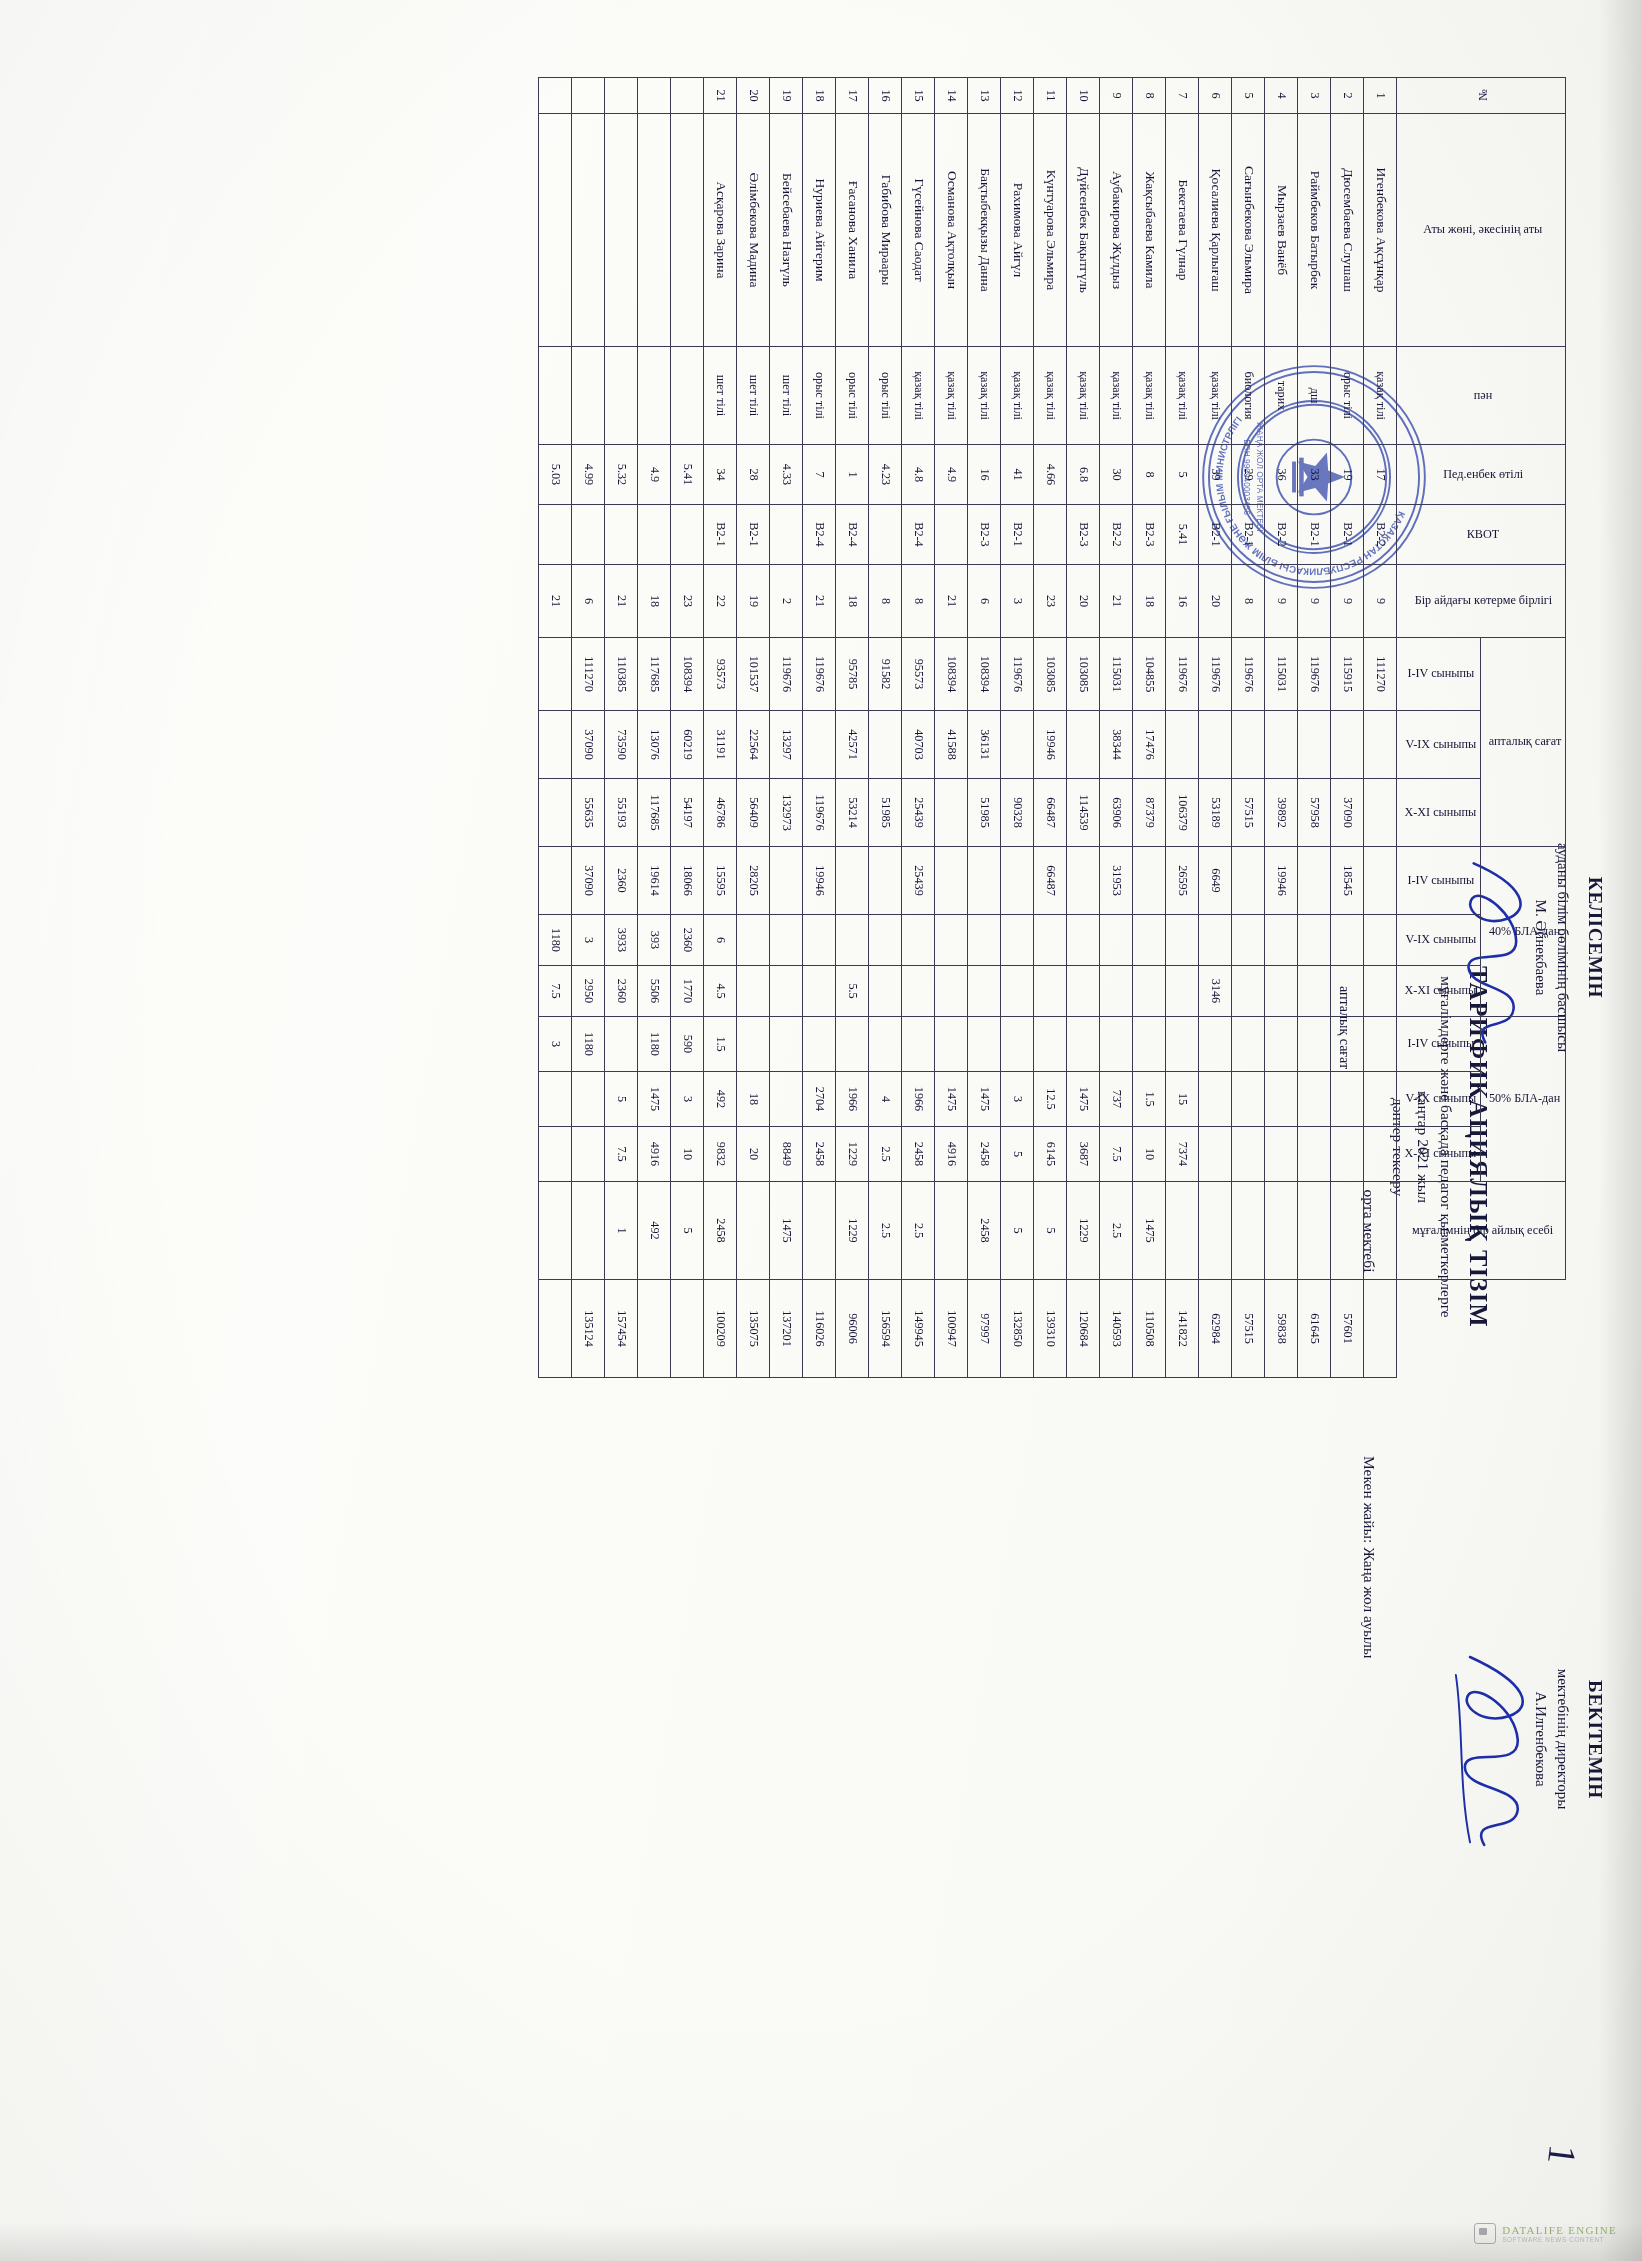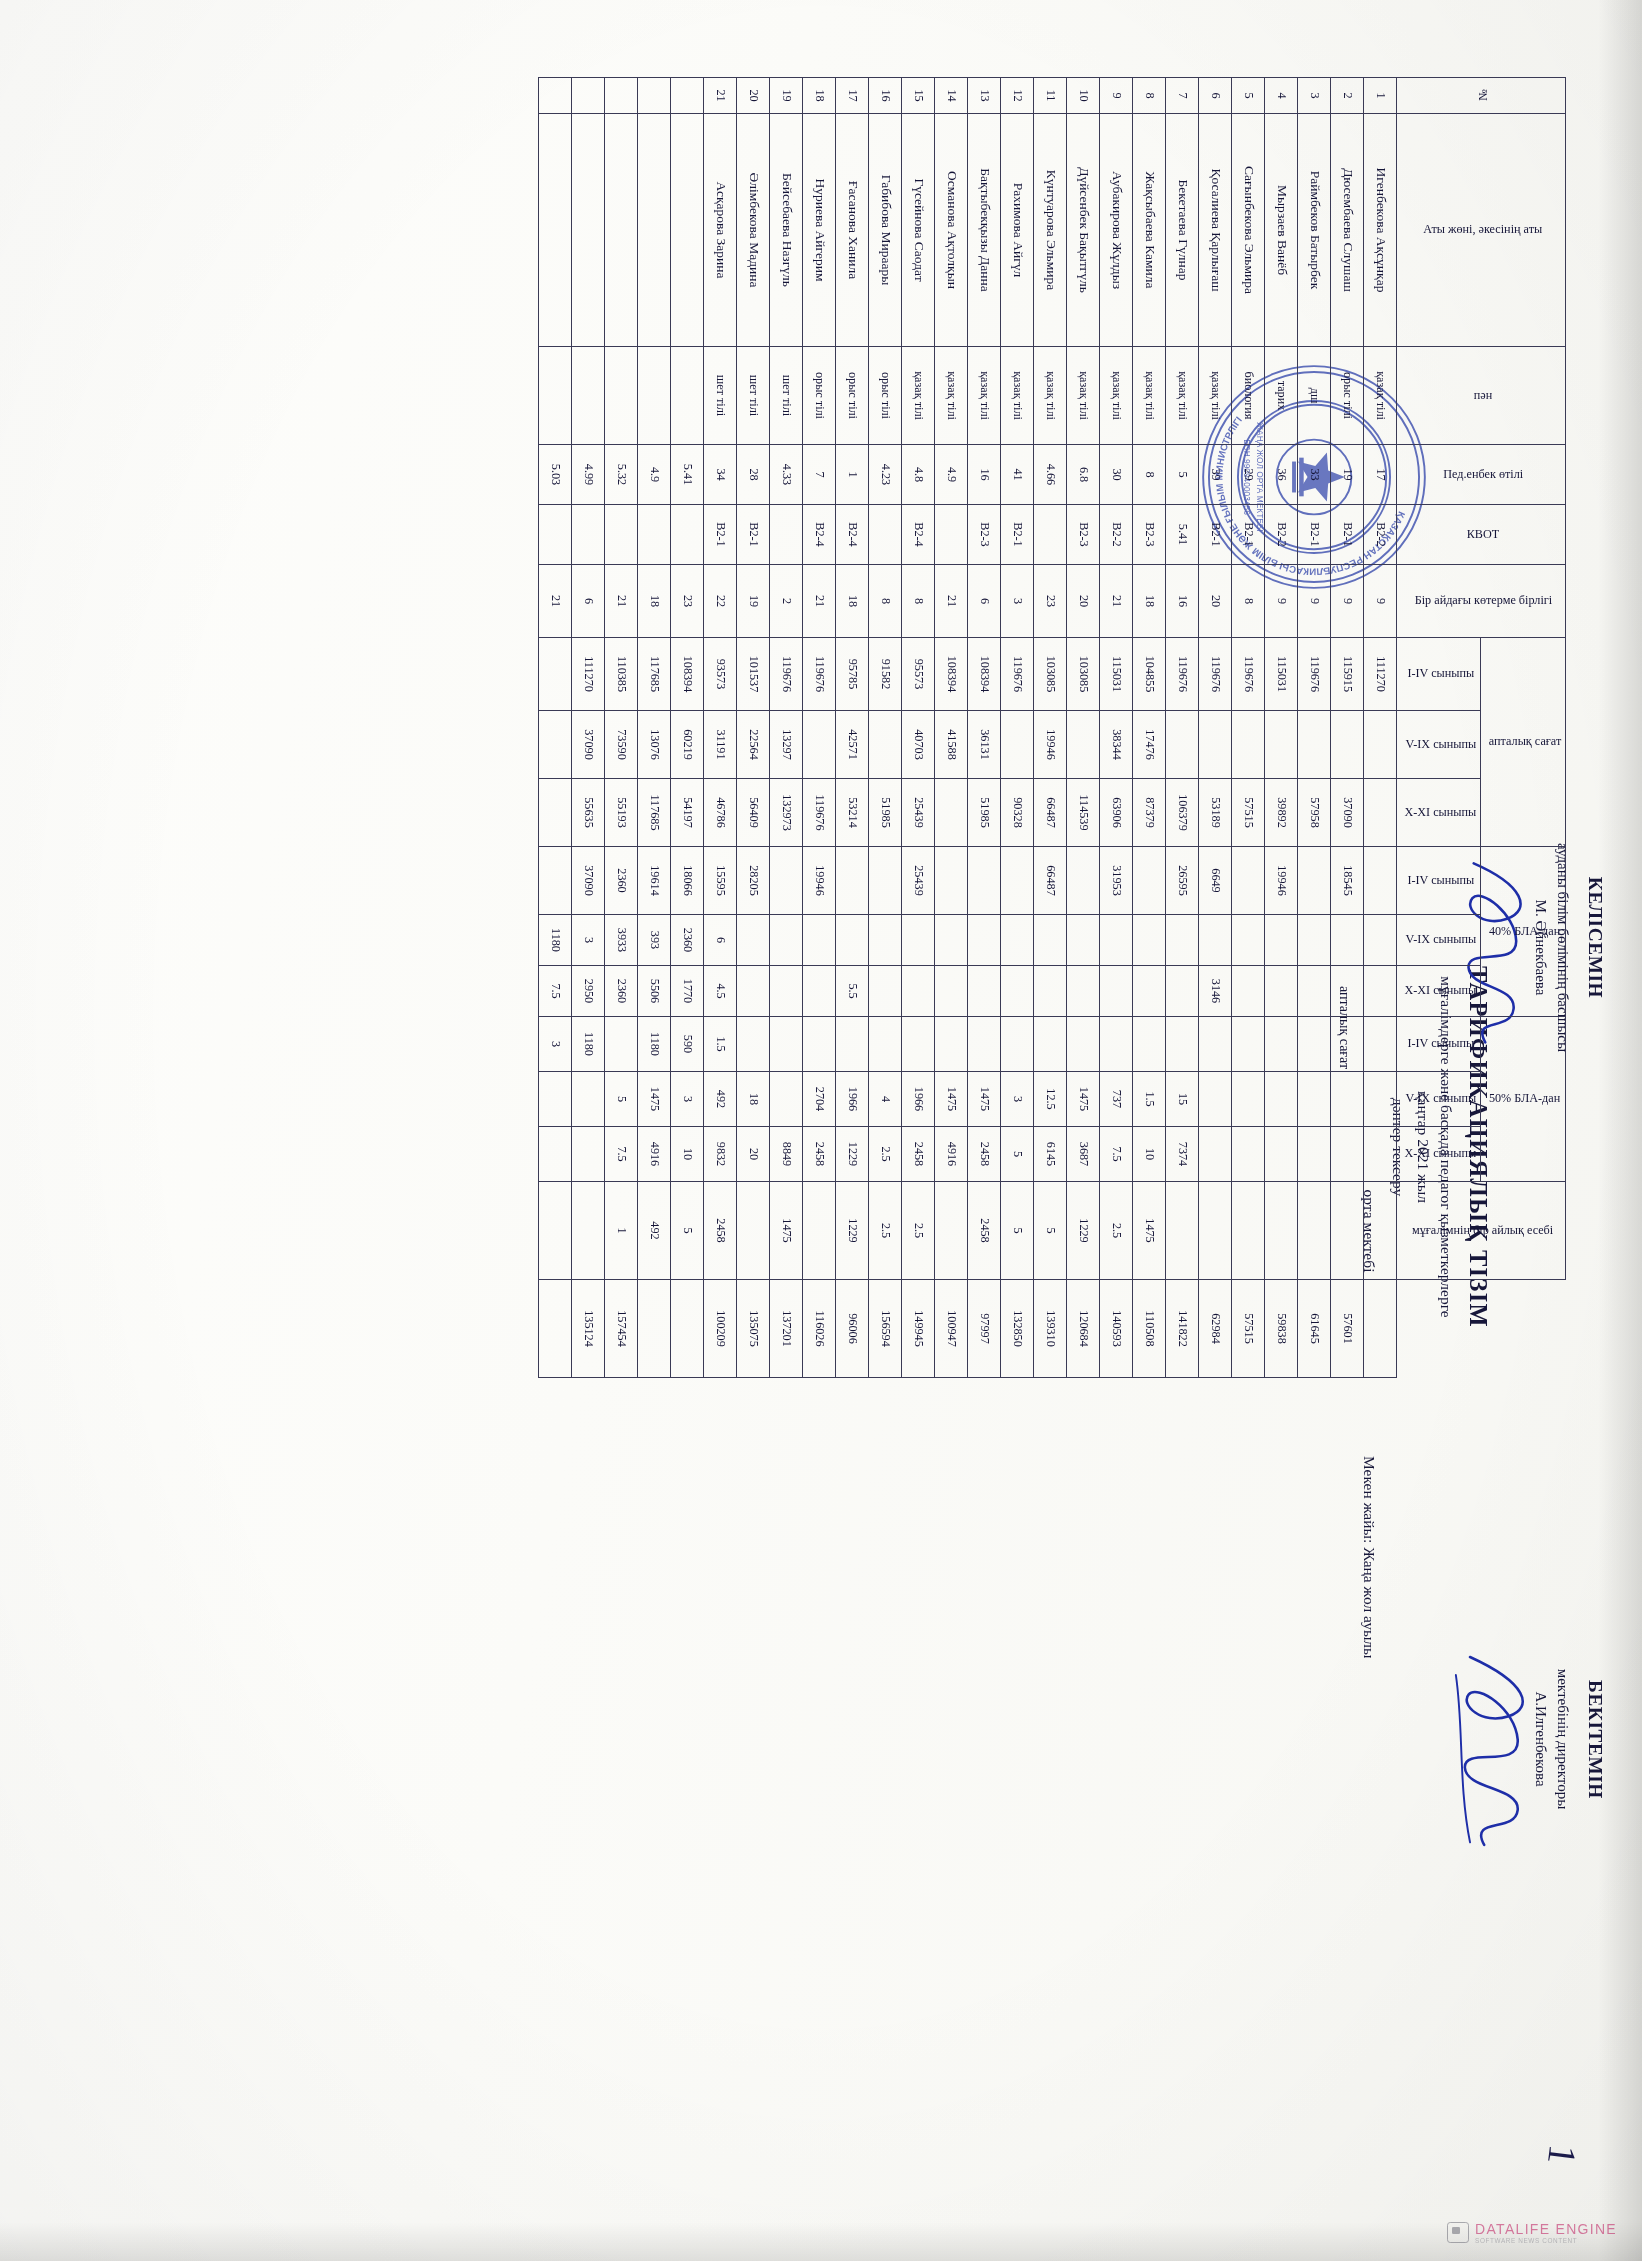--- a/index.html
+++ b/index.html
@@ -233,21 +233,21 @@
     position: relative;
   }
   .wm-box::after {
     content: "";
     position: absolute;
     left: 3.9px; top: 3.9px;
     width: 7.7px; height: 7.7px;
     background: #6d6d78;
     border-radius: 1.3px;
   }
-  .wm-t1 { font-family: Liberation Sans, sans-serif; font-size: 14px; letter-spacing: 1.3px; color: #be185d; }
+  .wm-t1 { font-family: Liberation Serif, serif; font-size: 11px; letter-spacing: 1.3px; color: #4d7c0f; }
   .wm-t2 { font-family: "Liberation Sans", sans-serif; font-size: 6.4px; letter-spacing: 0.6px; color: #8a8a92; }
 </style>
 </head>
 <body>
 
 <div class="page">
   <div class="paper-tint"></div>
 
   <div class="rot-wrap">
     <div class="sheet">

